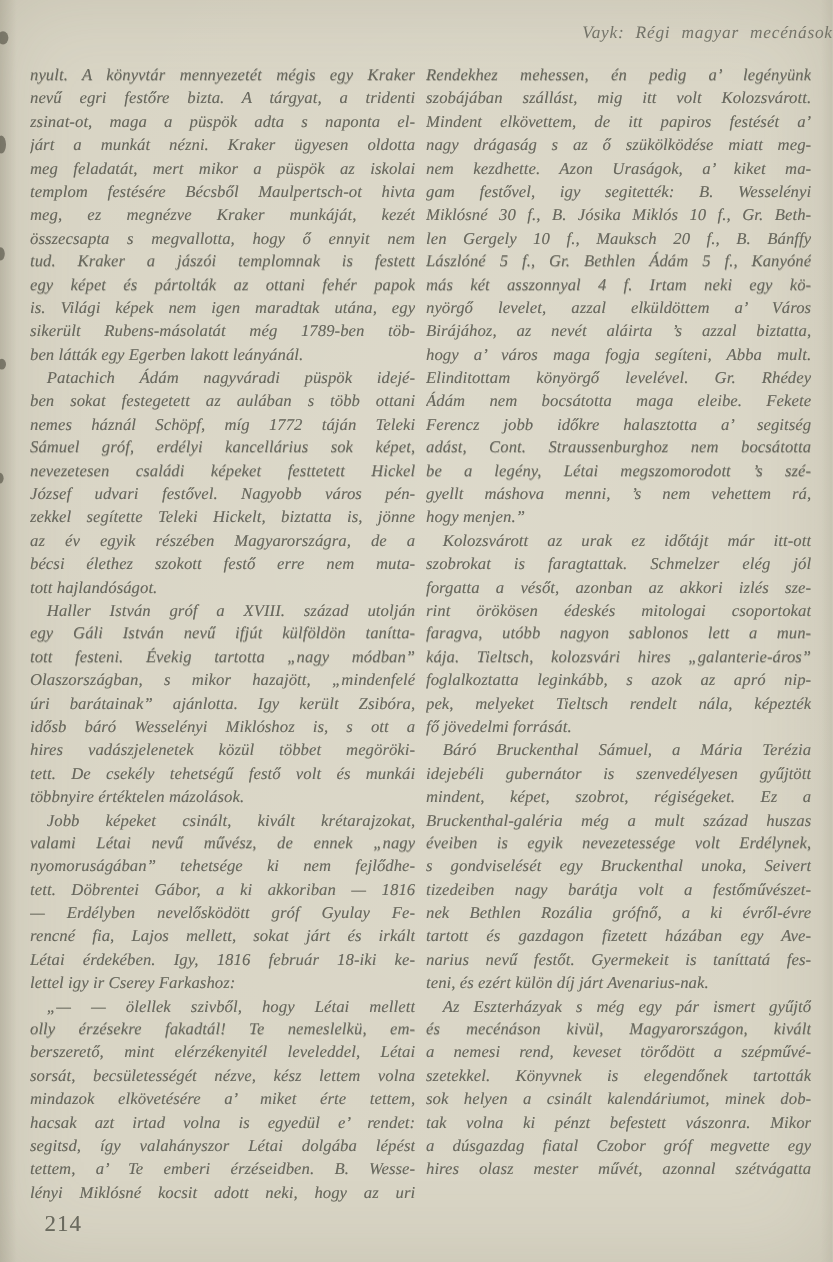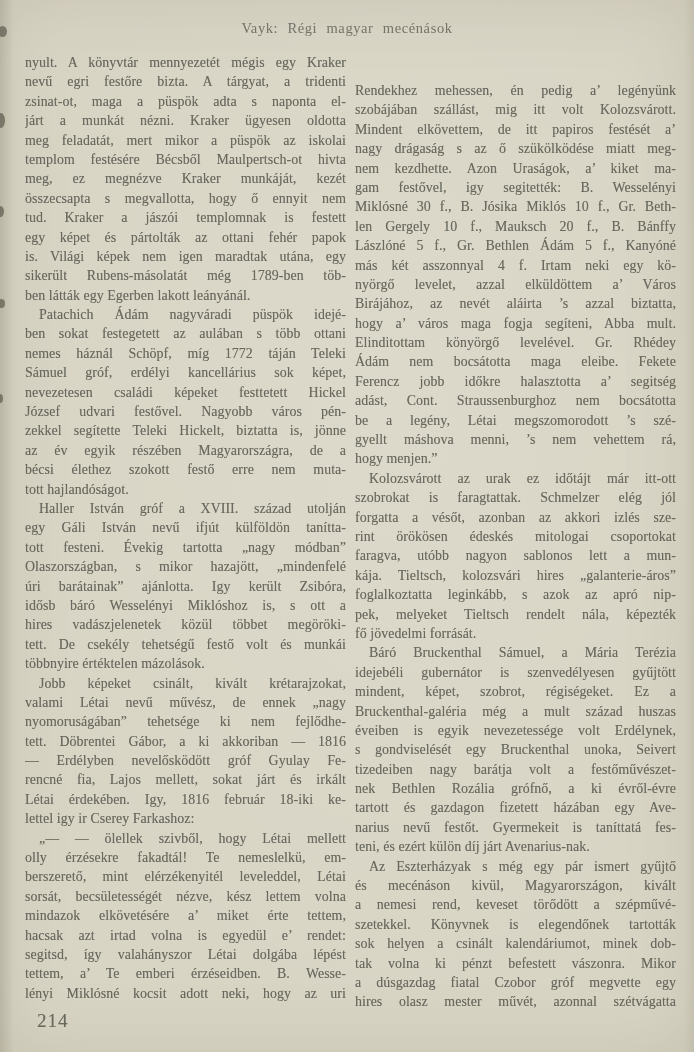--- a/index.html
+++ b/index.html
@@ -24,34 +24,36 @@
       linear-gradient(270deg, rgba(110,105,85,0.10) 0px, rgba(110,105,85,0.0) 10px),
       var(--paper);
   }
   .vignette{
     position:absolute;inset:0;
     box-shadow:inset 0 0 70px rgba(115,110,90,0.18);
     pointer-events:none;
   }
   .running-header{
     position:absolute;top:20px;left:0;right:0;
-    text-align:center;
+    text-align:right;
+    font-style:italic;
     font-size:14.5px;
     letter-spacing:0.6px;
     word-spacing:5px;
     color:#74746a;
   }
   .col{
     position:absolute;top:53px;
     width:321px;
     font-size:13.8px;
     letter-spacing:0.1px;
+    font-style:italic;
   }
   .col-left{left:25px;}
-  .col-right{left:355px;margin-top:28px;}
+  .col-right{left:355px;}
   .line{
     height:var(--lh);
     line-height:var(--lh);
     overflow:hidden;
     text-align:justify;
     text-align-last:justify;
     text-shadow:0.2px 0.2px 0.4px rgba(104,104,94,0.45);
   }
   .line.endline{text-align-last:left;}
   .line.indent{text-indent:14px;}

